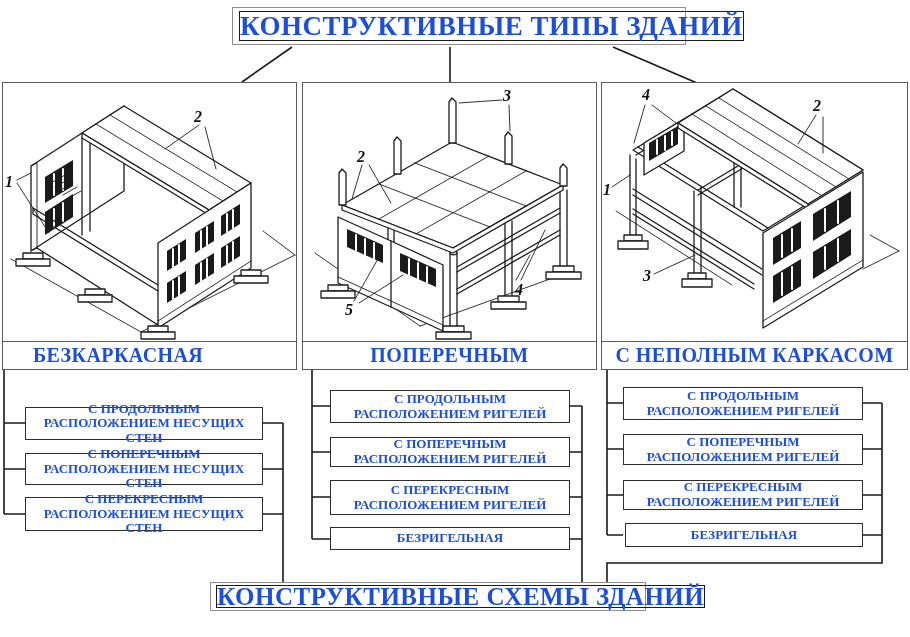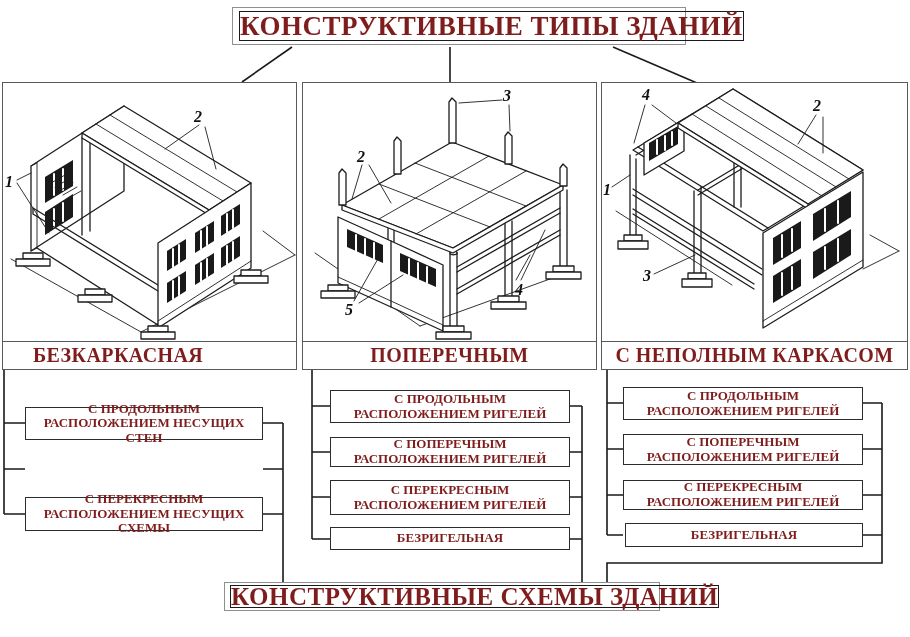--- a/index.html
+++ b/index.html
@@ -1,18 +1,18 @@
 <!DOCTYPE html>
 <html><head>
 <meta charset="utf-8">
 <style>
   html,body{margin:0;padding:0;background:#e8e8e8;}
   .stage{
     position:relative;width:910px;height:637px;background:#ffffff;
-    font-family:"Liberation Serif",serif;color:#7f1d1d;overflow:hidden;
+    font-family:"Liberation Serif",serif;color:#1d4ed8;overflow:hidden;
   }
   .stage svg.connectors{position:absolute;left:0;top:0;z-index:1;}
   .titlebox{
     position:absolute;z-index:3;background:#fff;border:1px solid #8f8f8f;
     box-sizing:border-box;display:flex;
   }
   .titlebox .inner{
     flex:1;margin:3px 6px;border:1.5px solid #1a1a1a;display:flex;
     align-items:center;justify-content:center;font-weight:bold;
     letter-spacing:.5px;line-height:1;white-space:nowrap;
@@ -255,29 +255,30 @@
           <text x="1" y="112">1</text>
           <path class="thin" d="M52,191 L93,172"></path>
           <text x="41" y="198">3</text>
         </g>
       </g>
     </svg>
     <div class="caption">С НЕПОЛНЫМ КАРКАСОМ</div>
   </div>
 
   <div class="sbox" style="left:25px;top:407px;width:238px;height:33px;font-family:Liberation Serif, serif;">С ПРОДОЛЬНЫМ РАСПОЛОЖЕНИЕМ НЕСУЩИХ СТЕН</div>
-  <div class="sbox" style="left:25px;top:497px;width:238px;height:34px;">С ПЕРЕКРЕСНЫМ РАСПОЛОЖЕНИЕМ НЕСУЩИХ СХЕМЫ</div>
+  <div class="sbox" style="left:25px;top:453px;width:238px;height:32px;">С ПОПЕРЕЧНЫМ РАСПОЛОЖЕНИЕМ НЕСУЩИХ СТЕН</div>
+  <div class="sbox" style="left:25px;top:497px;width:238px;height:34px;">С ПЕРЕКРЕСНЫМ РАСПОЛОЖЕНИЕМ НЕСУЩИХ СТЕН</div>
 
   <div class="sbox" style="left:330px;top:390px;width:240px;height:33px;">С ПРОДОЛЬНЫМ РАСПОЛОЖЕНИЕМ РИГЕЛЕЙ</div>
   <div class="sbox" style="left:330px;top:437px;width:240px;height:30px;">С ПОПЕРЕЧНЫМ РАСПОЛОЖЕНИЕМ РИГЕЛЕЙ</div>
   <div class="sbox" style="left:330px;top:480px;width:240px;height:35px;">С ПЕРЕКРЕСНЫМ РАСПОЛОЖЕНИЕМ РИГЕЛЕЙ</div>
   <div class="sbox" style="left:330px;top:527px;width:240px;height:23px;">БЕЗРИГЕЛЬНАЯ</div>
 
   <div class="sbox" style="left:623px;top:387px;width:240px;height:33px;">С ПРОДОЛЬНЫМ РАСПОЛОЖЕНИЕМ РИГЕЛЕЙ</div>
   <div class="sbox" style="left:623px;top:434px;width:240px;height:31px;">С ПОПЕРЕЧНЫМ РАСПОЛОЖЕНИЕМ РИГЕЛЕЙ</div>
   <div class="sbox" style="left:623px;top:480px;width:240px;height:30px;">С ПЕРЕКРЕСНЫМ РАСПОЛОЖЕНИЕМ РИГЕЛЕЙ</div>
   <div class="sbox" style="left:625px;top:523px;width:238px;height:24px;">БЕЗРИГЕЛЬНАЯ</div>
 
-  <div class="titlebox bottom-title" style="left:224px;top:582px;width:436px;height:29px;">
+  <div class="titlebox bottom-title" style="left:210px;top:582px;width:436px;height:29px;">
     <div class="inner" style="margin:2px 5px;">КОНСТРУКТИВНЫЕ СХЕМЫ ЗДАНИЙ</div>
   </div>
 
 </div>
 
 </body></html>

